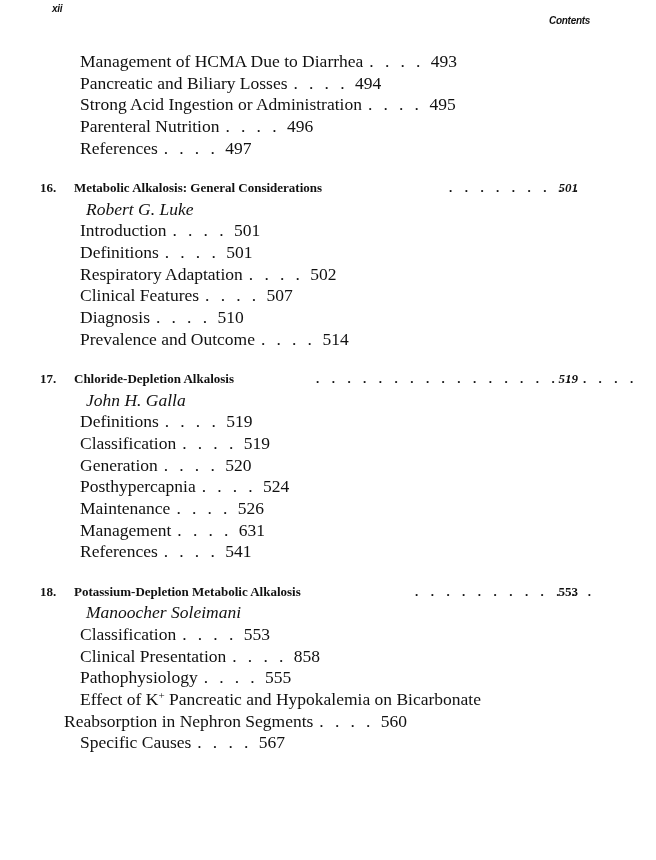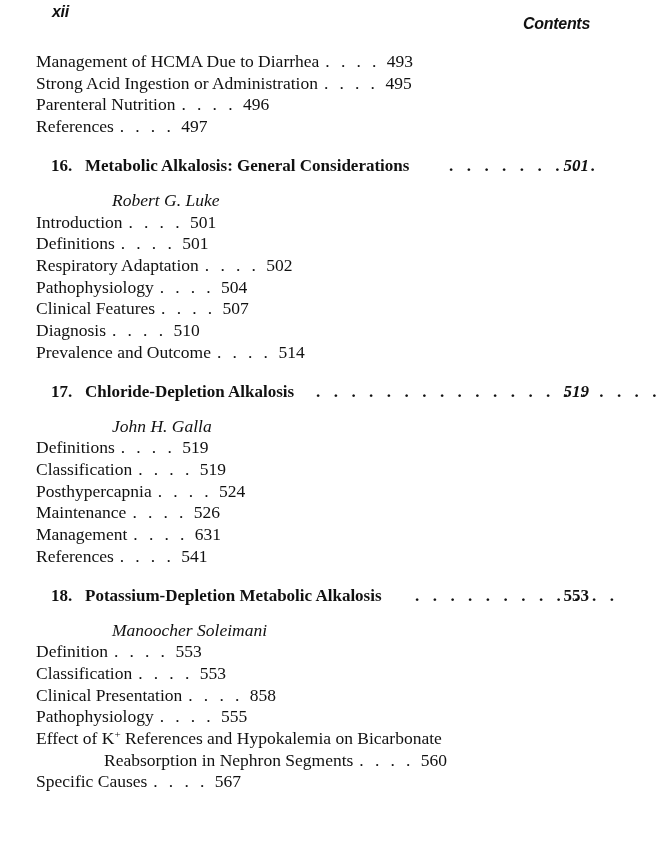--- a/index.html
+++ b/index.html
@@ -1,76 +1,76 @@
 <!DOCTYPE html>
 <html><head>
 <meta charset="utf-8">
 <style>
   html, body { margin: 0; padding: 0; background: #ffffff; }
   body { width: 656px; height: 860px; overflow: hidden; position: relative; color: #111; font-family: "Liberation Serif", serif; }
-  .header { position: absolute; top: 3px; left: 52px; right: 66px; height: 20px; font-family: "Liberation Sans", sans-serif; font-style: italic; font-weight: bold; font-size: 16px; letter-spacing: -0.3px; }
+  .header { position: absolute; top: 3px; left: 52px; right: 66px; height: 20px; font-family: "Liberation Sans", sans-serif; font-style: italic; font-weight: bold; font-size: 10px; letter-spacing: -0.3px; }
   .header .left { position: absolute; left: 0; top: 0; }
   .header .right { position: absolute; right: 0; top: 12px; }
   .toc { position: absolute; top: 51px; left: 0; width: 656px; }
   .line { height: 21.7px; line-height: 21.7px; font-size: 17.5px; white-space: nowrap; }
-  .entry { padding-left: 36px; }
+  .entry { padding-left: 80px; }
   .entry .dots { margin-left: 6px; letter-spacing: 3.4px; }
   .entry .pg { margin-left: 7px; }
-  .entry.cont { padding-left: 104px; }
+  .entry.cont { padding-left: 64px; }
   .gap { height: 17.5px; }
-  .chapter { position: relative; padding-left: 51px; font-weight: bold; font-size: 17px; width: 538px; }
+  .chapter { position: relative; padding-left: 40px; font-weight: bold; font-size: 13px; width: 538px; }
   .chapter .num { display: inline-block; width: 34px; }
   .chapter .dots { position: absolute; font-weight: bold; letter-spacing: 4.6px; }
   .chapter .cpg { position: absolute; right: 0; top: 0; font-style: italic; font-weight: bold; }
-  .author { padding-left: 112px; font-style: italic; margin-top: 13px; }
+  .author { padding-left: 86px; font-style: italic; }
   sup { font-size: 11px; line-height: 0; vertical-align: 6px; }
 </style>
 </head>
 <body>
 
 <div class="header">
   <span class="left">xii</span>
   <span class="right">Contents</span>
 </div>
 
 <div class="toc">
 
   <div class="line entry"><span>Management of HCMA Due to Diarrhea</span><span class="dots">. . . .</span><span class="pg">493</span></div>
+  <div class="line entry"><span>Pancreatic and Biliary Losses</span><span class="dots">. . . .</span><span class="pg">494</span></div>
   <div class="line entry"><span>Strong Acid Ingestion or Administration</span><span class="dots">. . . .</span><span class="pg">495</span></div>
   <div class="line entry"><span>Parenteral Nutrition</span><span class="dots">. . . .</span><span class="pg">496</span></div>
   <div class="line entry"><span>References</span><span class="dots">. . . .</span><span class="pg">497</span></div>
 
   <div class="gap"></div>
 
   <div class="line chapter"><span class="num">16.</span><span>Metabolic Alkalosis: General Considerations</span><span class="dots" style="left:449px;">. . . . . . . . .</span><span class="cpg">501</span></div>
   <div class="line author">Robert G.  Luke</div>
   <div class="line entry"><span>Introduction</span><span class="dots">. . . .</span><span class="pg">501</span></div>
   <div class="line entry"><span>Definitions</span><span class="dots">. . . .</span><span class="pg">501</span></div>
   <div class="line entry"><span>Respiratory Adaptation</span><span class="dots">. . . .</span><span class="pg">502</span></div>
-  <div class="line entry"><span>Pathophysiology</span><span class="dots">. . . .</span><span class="pg">504</span></div>
   <div class="line entry"><span>Clinical Features</span><span class="dots">. . . .</span><span class="pg">507</span></div>
   <div class="line entry"><span>Diagnosis</span><span class="dots">. . . .</span><span class="pg">510</span></div>
   <div class="line entry"><span>Prevalence and Outcome</span><span class="dots">. . . .</span><span class="pg">514</span></div>
 
   <div class="gap"></div>
 
   <div class="line chapter"><span class="num">17.</span><span>Chloride-Depletion Alkalosis</span><span class="dots" style="left:316px;">. . . . . . . . . . . . . . . . . . . . .</span><span class="cpg">519</span></div>
   <div class="line author">John H.  Galla</div>
   <div class="line entry"><span>Definitions</span><span class="dots">. . . .</span><span class="pg">519</span></div>
   <div class="line entry"><span>Classification</span><span class="dots">. . . .</span><span class="pg">519</span></div>
+  <div class="line entry"><span>Generation</span><span class="dots">. . . .</span><span class="pg">520</span></div>
   <div class="line entry"><span>Posthypercapnia</span><span class="dots">. . . .</span><span class="pg">524</span></div>
   <div class="line entry"><span>Maintenance</span><span class="dots">. . . .</span><span class="pg">526</span></div>
   <div class="line entry"><span>Management</span><span class="dots">. . . .</span><span class="pg">631</span></div>
   <div class="line entry"><span>References</span><span class="dots">. . . .</span><span class="pg">541</span></div>
 
   <div class="gap"></div>
 
   <div class="line chapter"><span class="num">18.</span><span>Potassium-Depletion Metabolic Alkalosis</span><span class="dots" style="left:415px;">. . . . . . . . . . . .</span><span class="cpg" style="font-style:normal;">553</span></div>
   <div class="line author">Manoocher  Soleimani</div>
-  <div class="line entry"><span>Definition</span><span class="dots">. . . .</span><span class="pg">553</span></div>
   <div class="line entry"><span>Classification</span><span class="dots">. . . .</span><span class="pg">553</span></div>
   <div class="line entry"><span>Clinical Presentation</span><span class="dots">. . . .</span><span class="pg">858</span></div>
   <div class="line entry"><span>Pathophysiology</span><span class="dots">. . . .</span><span class="pg">555</span></div>
-  <div class="line entry"><span>Effect of K</span><sup>+</sup><span> References and Hypokalemia on Bicarbonate</span></div>
+  <div class="line entry"><span>Effect of K</span><sup>+</sup><span> Pancreatic and Hypokalemia on Bicarbonate</span></div>
   <div class="line entry cont"><span>Reabsorption in Nephron Segments</span><span class="dots">. . . .</span><span class="pg">560</span></div>
   <div class="line entry"><span>Specific Causes</span><span class="dots">. . . .</span><span class="pg">567</span></div>
 
 </div>
 
 </body></html>

